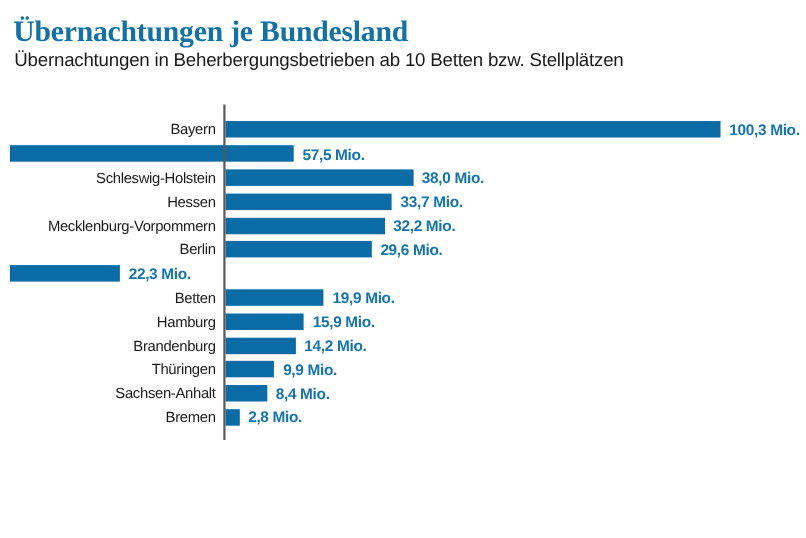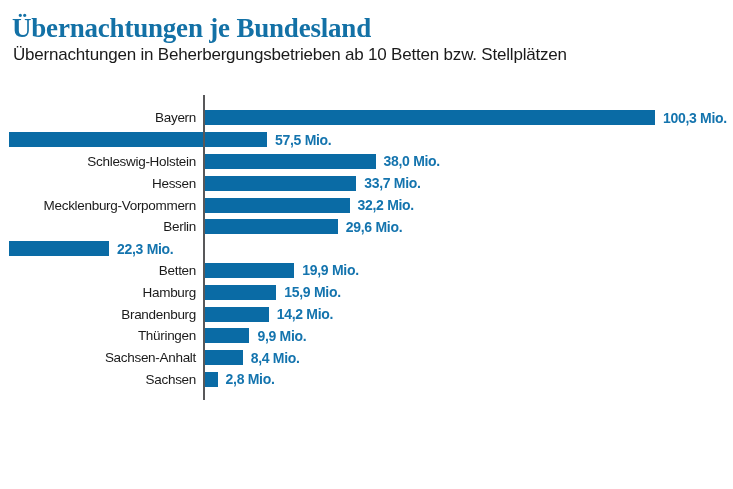--- a/index.html
+++ b/index.html
@@ -162,19 +162,19 @@
   </div>
 
   <div class="row">
     <div class="cat">Sachsen-Anhalt</div>
     <div class="bar" style="width: 37.7px;"></div>
     <div class="val">8,4 Mio.</div>
   </div>
 
 
   <div class="row">
-    <div class="cat">Sachsen</div>
+    <div class="cat">Bremen</div>
     <div class="bar" style="width: 12.6px;"></div>
     <div class="val">2,8 Mio.</div>
   </div>
 </div>
   </div>
 </div>
 
 </body></html>

